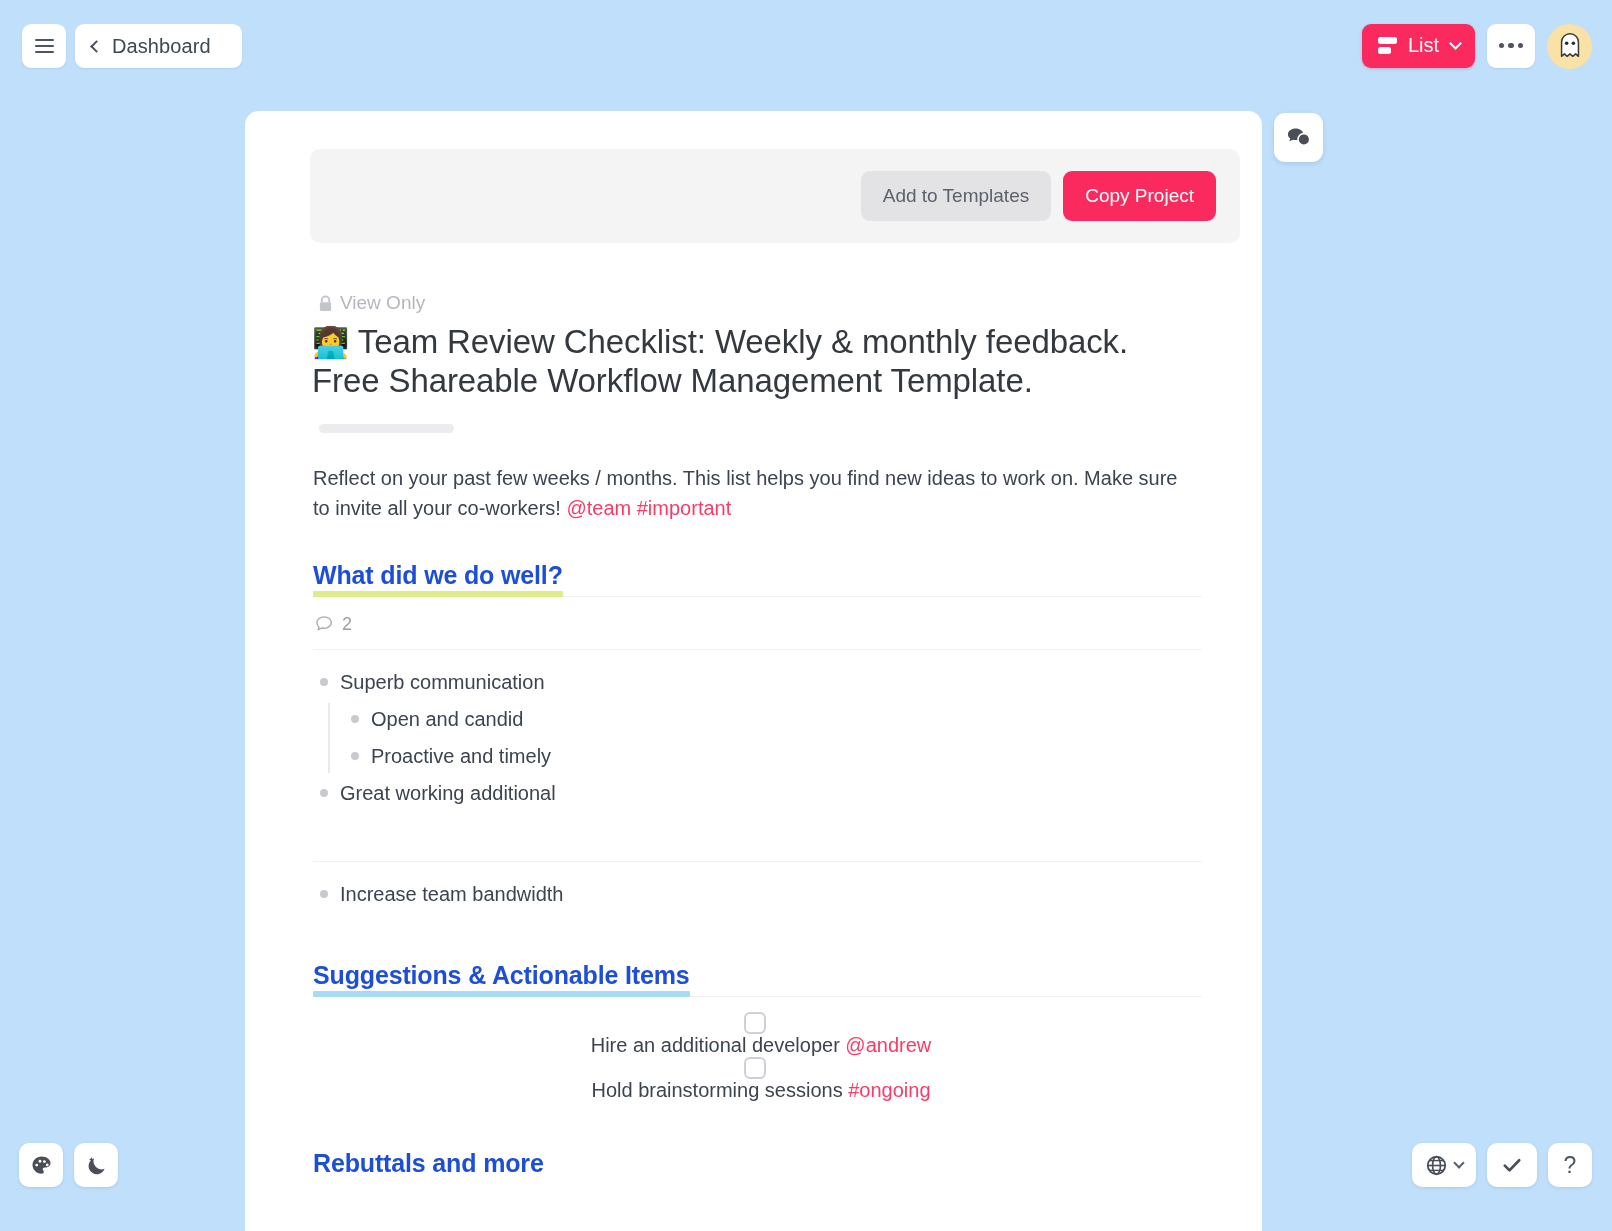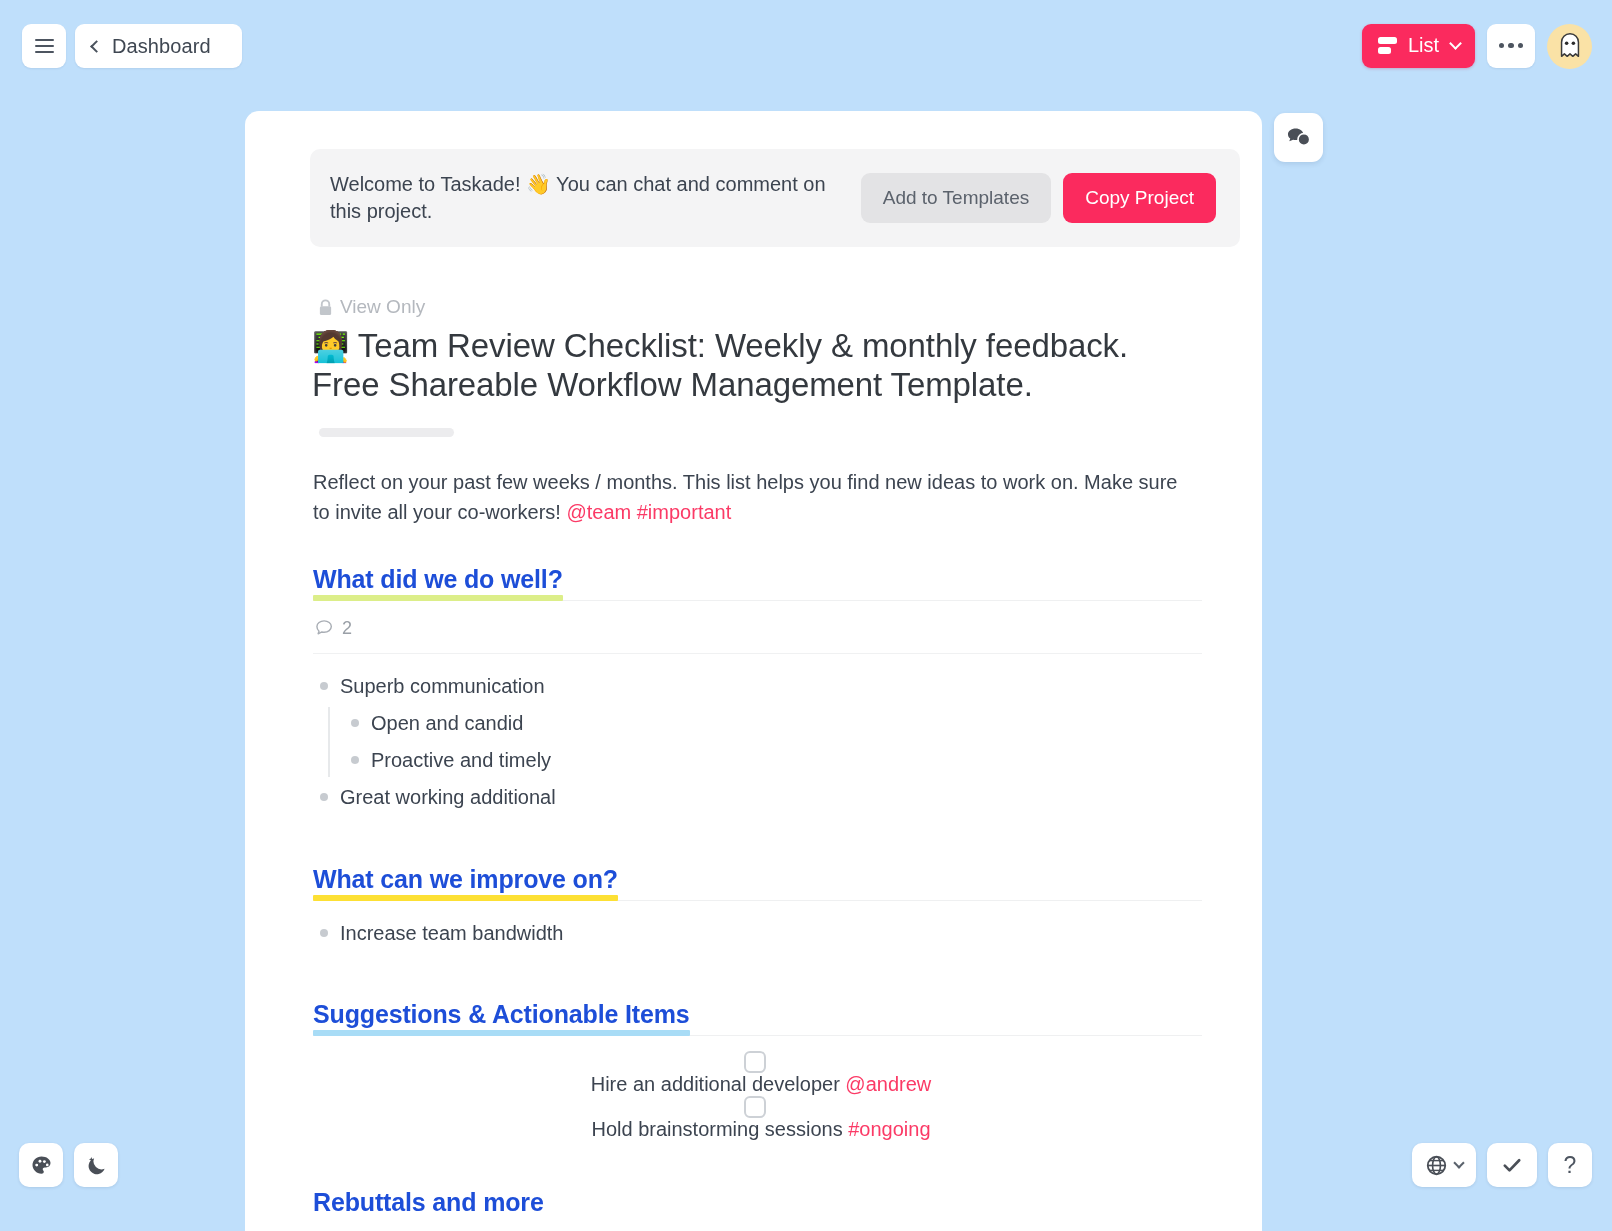--- a/index.html
+++ b/index.html
@@ -460,21 +460,20 @@
   <svg width="25" height="23" viewBox="0 0 26 24">
     <path d="M2 8.6c0-3.3 3.6-6 8-6s8 2.7 8 6-3.6 6-8 6c-.9 0-1.8-.1-2.6-.3L3.4 16l1-2.9C2.8 12 2 10.4 2 8.6z" fill="#4a4f57"></path>
     <circle cx="18.6" cy="14" r="6.1" fill="#4a4f57" stroke="#fff" stroke-width="1.7"></circle>
   </svg>
 </div>
 
 <div class="card">
   <div class="card-inner">
 
     <div class="welcome-banner">
-      <div class="welcome-text">Welcome to Taskade! 👋 You can chat and comment on this project.</div>
       <div class="banner-actions">
         <button class="btn-templates">Add to Templates</button>
         <button class="btn-copy">Copy Project</button>
       </div>
     </div>
 
     <div class="doc">
 
       <div class="view-only">
         <svg class="lock" viewBox="0 0 16 18">
@@ -527,24 +526,20 @@
             </li>
           </div>
           <li class="row">
             <span class="dot"></span>
             <span class="txt">Great working additional</span>
           </li>
         </ul>
       </div>
 
       <div class="section s-improve">
-        <div class="section-head">
-          <span class="hl" style="background:#fde034"></span>
-          <span class="htext">What can we improve on?</span>
-        </div>
         <div class="section-rule"></div>
 
         <ul class="bullets">
           <li class="row">
             <span class="dot"></span>
             <span class="txt">Increase team bandwidth</span>
           </li>
         </ul>
       </div>
 

